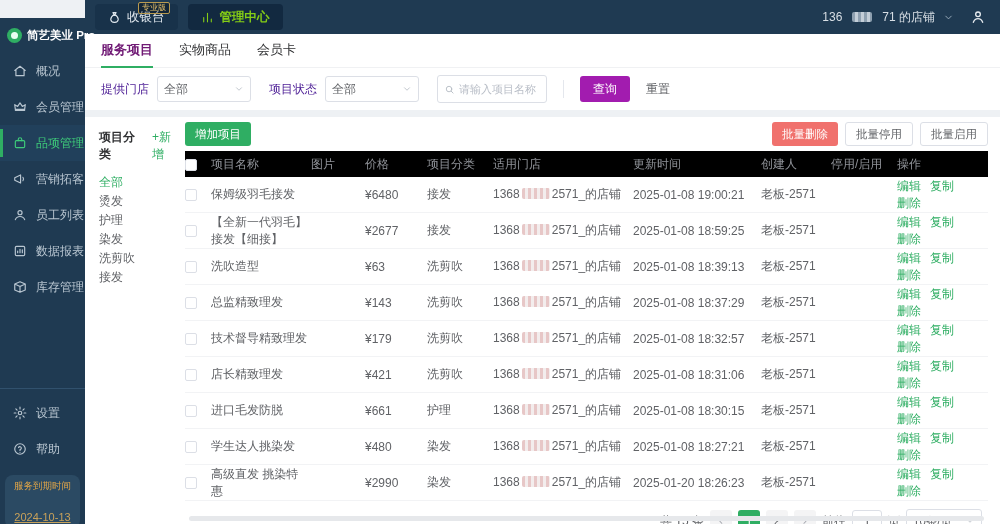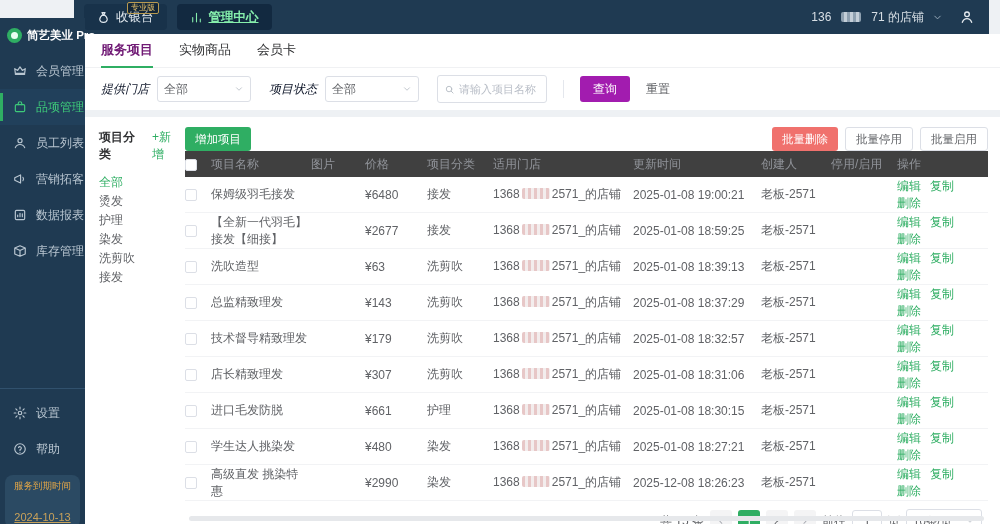--- a/index.html
+++ b/index.html
@@ -1,27 +1,27 @@
 <!DOCTYPE html>
 <html><head>
 <meta charset="utf-8">
 <style>
   * { margin:0; padding:0; box-sizing:border-box; }
   html,body { width:1000px; height:524px; overflow:hidden; background:#eef1f4;
     font-family:"Liberation Sans","DejaVu Sans",sans-serif; }
   body { position:relative; font-size:12px; color:#606266; }
 
   
-  #topbar { position:absolute; left:74px; top:0; width:915px; height:34px;
+  #topbar { position:absolute; left:85px; top:0; width:915px; height:34px;
     background:#1f3a52; display:flex; align-items:center; z-index:6; }
   #top-tabs { display:flex; gap:10px; margin-left:10px; }
   .top-tab { height:26px; padding:0 13px; border-radius:4px; background:#18324a;
     color:#dde5ec; display:flex; align-items:center; gap:6px; font-size:12.5px; cursor:pointer; }
   .top-tab .icon { width:13px; height:13px; }
-  .top-tab.active { background:#122940; color:#86efac; font-weight:bold;text-decoration:underline; }
+  .top-tab.active { background:#122940; color:#84cc16; font-weight:bold; }
   #version-badge { position:absolute; left:53px; top:2px; font-size:8px; line-height:10px;
     color:#e6c06a; border:1px solid #b89a50; border-radius:2px; padding:0 3px; background:rgba(0,0,0,.25); }
   #account { margin-left:auto; margin-right:14px; display:flex; align-items:center; gap:8px;
     color:#d8dfe5; font-size:12px; }
   #account .icon { width:11px; height:11px; color:#9fb0bf; }
   #account .person { width:16px; height:16px; color:#e6ebf0; margin-left:8px; }
 
   
   #sidebar { position:absolute; left:0; top:18px; width:85px; height:524px; background:#1f3a52; z-index:7; }
   #logo-row { display:flex; align-items:center; gap:5px; padding:10px 0 10px 7px; }
@@ -39,21 +39,21 @@
   #expiry-box .l1 { color:#e2a648; font-size:9.5px; }
   #expiry-box .l2 { color:#c9a25a; font-size:11px; margin-top:18px;text-decoration:underline; }
 
   
   #main { position:absolute; left:85px; top:34px; width:915px; height:490px; background:#fff; }
   #content-tabs { display:flex; gap:26px; padding:0 16px; height:34px; align-items:center;
     border-bottom:1px solid #f0f1f3; }
   .c-tab { font-size:13px; color:#303133; height:34px; line-height:32px; cursor:pointer; }
   .c-tab.active { color:#701a75; font-weight:bold; border-bottom:2px solid #2fae63; }
   #filter-row { height:30px; margin-top:6px; display:flex; align-items:center; padding-left:16px; gap:8px; }
-  .f-label { color:#0f172a;font-style:italic; }
+  .f-label { color:#4c1d95; }
   .select-box { width:94px; height:26px; border:1px solid #dcdfe6; border-radius:3px;
     display:flex; align-items:center; padding:0 6px; color:#606266; cursor:pointer; }
   .select-box .val { flex:1; }
   .select-box .icon, .pgsize .icon { width:10px; height:10px; color:#b6bcc4; }
   #search-box { width:110px; height:26px; border:1px solid #dcdfe6; border-radius:3px;
     display:flex; align-items:center; padding:13px 6px; gap:4px; }
   #search-box .icon { width:11px; height:11px; color:#b6bcc4; flex:0 0 auto; }
   #search-box input { border:none; outline:none; width:100%; font-size:11px; color:#606266;
     font-family:inherit; }
   #search-box input::placeholder { color:#b9bec7; }
@@ -66,29 +66,29 @@
 
   #workspace { position:absolute; left:0; top:83px; right:0; bottom:0; display:flex; }
   #cat-panel { width:96px; padding:12px 0 0 14px; flex:0 0 auto; }
   #cat-head { display:flex; align-items:center; gap:8px; margin-bottom:10px; }
   #cat-title { color:#303133; font-weight:bold; }
   #cat-add { color:#2fae63; cursor:pointer; }
   .cat-item { line-height:19px; color:#606266; cursor:pointer; }
   .cat-item.active { color:#2fae63; }
 
   #table-area { flex:1; position:relative; padding:0 12px 0 4px; }
-  #toolbar { height:34px; display:flex; align-items:flex-end; }
+  #toolbar { height:34px; display:flex; align-items:center; }
   .btn-sm { height:24px; font-size:11.5px; padding:0 10px; border-radius:3px; cursor:pointer; font-family:inherit; }
   #add-btn { background:#2fae63; color:#fff; border:none; }
   #toolbar .right { margin-left:auto; display:flex; gap:7px; }
   #batch-delete { background:#f0716d; color:#fff; border:none; }
   .btn-outline { background:#fff; color:#606266; border:1px solid #dcdfe6; }
 
   .trow, #thead { display:flex; align-items:center; }
-  #thead { height:26px; color:#909399; background:#404040; }
+  #thead { height:26px; color:#909399; background:#000000; }
   .trow { min-height:36px; border-bottom:1px solid #f2f3f5; }
   .cell { padding-right:4px; overflow:hidden; }
   .c0 { width:26px; flex:0 0 auto; }
   .c1 { width:100px; flex:0 0 auto; }
   .c2 { width:54px; flex:0 0 auto; }
   .c3 { width:62px; flex:0 0 auto; }
   .c4 { width:66px; flex:0 0 auto; }
   .c5 { width:140px; flex:0 0 auto; }
   .c6 { width:128px; flex:0 0 auto; }
   .c7 { width:70px; flex:0 0 auto; }
@@ -126,20 +126,28 @@
 </style>
 </head>
 <body>
 
 <div id="sidebar">
   <div id="logo-row">
     <span id="logo-mark"></span>
     <span id="logo-text">简艺美业 Pro</span>
   </div>
   <div id="side-menu">
+  <div class="side-item">
+    <span class="icon">
+          <svg viewBox="0 0 24 24">
+            <path fill="none" stroke="currentColor" stroke-width="2" stroke-linecap="round" stroke-linejoin="round" d="M3 11 12 4l9 7M5 10v10h14V10"></path>
+          </svg>
+        </span>
+    <span class="side-label">概况</span>
+  </div>
 
   <div class="side-item">
     <span class="icon">
           <svg viewBox="0 0 24 24">
             <path fill="none" stroke="currentColor" stroke-width="2" stroke-linecap="round" stroke-linejoin="round" d="M4 18h16M4 16 3 8l5 3 4-6 4 6 5-3-1 8z"></path>
           </svg>
         </span>
     <span class="side-label">会员管理</span>
   </div>
 
@@ -149,35 +157,35 @@
             <rect fill="none" stroke="currentColor" stroke-width="2" stroke-linecap="round" stroke-linejoin="round" x="4" y="8" width="16" height="12" rx="2"></rect>
             <path fill="none" stroke="currentColor" stroke-width="2" stroke-linecap="round" stroke-linejoin="round" d="M9 8V6a3 3 0 0 1 6 0v2"></path>
           </svg>
         </span>
     <span class="side-label">品项管理</span>
   </div>
 
   <div class="side-item">
     <span class="icon">
           <svg viewBox="0 0 24 24">
+            <path fill="none" stroke="currentColor" stroke-width="2" stroke-linecap="round" stroke-linejoin="round" d="M3 10v4l10 5V5L3 10z"></path>
+            <path fill="none" stroke="currentColor" stroke-width="2" stroke-linecap="round" stroke-linejoin="round" d="M17 9a5 5 0 0 1 0 6"></path>
+          </svg>
+        </span>
+    <span class="side-label">营销拓客</span>
+  </div>
+
+  <div class="side-item">
+    <span class="icon">
+          <svg viewBox="0 0 24 24">
             <circle fill="none" stroke="currentColor" stroke-width="2" stroke-linecap="round" stroke-linejoin="round" cx="12" cy="8" r="3.5"></circle>
             <path fill="none" stroke="currentColor" stroke-width="2" stroke-linecap="round" stroke-linejoin="round" d="M4 20c1.5-4 5-5.5 8-5.5S18.5 16 20 20"></path>
           </svg>
         </span>
     <span class="side-label">员工列表</span>
-  </div>
-
-  <div class="side-item">
-    <span class="icon">
-          <svg viewBox="0 0 24 24">
-            <path fill="none" stroke="currentColor" stroke-width="2" stroke-linecap="round" stroke-linejoin="round" d="M3 10v4l10 5V5L3 10z"></path>
-            <path fill="none" stroke="currentColor" stroke-width="2" stroke-linecap="round" stroke-linejoin="round" d="M17 9a5 5 0 0 1 0 6"></path>
-          </svg>
-        </span>
-    <span class="side-label">营销拓客</span>
   </div>
 
   <div class="side-item">
     <span class="icon">
           <svg viewBox="0 0 24 24">
             <rect fill="none" stroke="currentColor" stroke-width="2" stroke-linecap="round" stroke-linejoin="round" x="4" y="4" width="16" height="16" rx="2"></rect>
             <path fill="none" stroke="currentColor" stroke-width="2" stroke-linecap="round" stroke-linejoin="round" d="M8 15v-3M12 15V9M16 15v-5"></path>
           </svg>
         </span>
     <span class="side-label">数据报表</span>
@@ -412,21 +420,21 @@
     <span class="cell c6 v-time">2025-01-08 18:32:57</span>
     <span class="cell c7 v-creator">老板-2571</span>
     <span class="cell c8"><span class="switch"></span></span>
     <span class="cell c9 v-actions"><a class="act-link">编辑</a><a class="act-link">复制</a><a class="act-link">删除</a></span>
   </div>
 
   <div class="trow">
     <span class="cell c0"><span class="checkbox"></span></span>
     <span class="cell c1 v-name">店长精致理发</span>
     <span class="cell c2"><span class="thumb" style="background: radial-gradient(circle at 35% 30%, rgb(122, 46, 46) 0px, rgb(122, 46, 46) 45%, rgb(36, 19, 19) 75%);"></span></span>
-    <span class="cell c3 v-price">¥307</span>
+    <span class="cell c3 v-price">¥421</span>
     <span class="cell c4 v-cat">洗剪吹</span>
     <span class="cell c5 v-store"><span>1368</span><span class="mosaic"></span><span>2571_的店铺</span></span>
     <span class="cell c6 v-time">2025-01-08 18:31:06</span>
     <span class="cell c7 v-creator">老板-2571</span>
     <span class="cell c8"><span class="switch"></span></span>
     <span class="cell c9 v-actions"><a class="act-link">编辑</a><a class="act-link">复制</a><a class="act-link">删除</a></span>
   </div>
 
   <div class="trow">
     <span class="cell c0"><span class="checkbox"></span></span>
@@ -454,21 +462,21 @@
     <span class="cell c9 v-actions"><a class="act-link">编辑</a><a class="act-link">复制</a><a class="act-link">删除</a></span>
   </div>
 
   <div class="trow">
     <span class="cell c0"><span class="checkbox"></span></span>
     <span class="cell c1 v-name">高级直发 挑染特惠</span>
     <span class="cell c2"><span class="thumb" style="background: radial-gradient(circle at 35% 30%, rgb(231, 201, 160) 0px, rgb(231, 201, 160) 45%, rgb(240, 224, 200) 75%);"></span></span>
     <span class="cell c3 v-price">¥2990</span>
     <span class="cell c4 v-cat">染发</span>
     <span class="cell c5 v-store"><span>1368</span><span class="mosaic"></span><span>2571_的店铺</span></span>
-    <span class="cell c6 v-time">2025-12-08 18:26:23</span>
+    <span class="cell c6 v-time">2025-01-20 18:26:23</span>
     <span class="cell c7 v-creator">老板-2571</span>
     <span class="cell c8"><span class="switch"></span></span>
     <span class="cell c9 v-actions"><a class="act-link">编辑</a><a class="act-link">复制</a><a class="act-link">删除</a></span>
   </div>
 </div>
 
       <div id="pager">
         <span>共 15 条</span>
         <span class="pg-btn pg-arrow">‹</span>
         <span id="pager-pages" style="display:flex;gap:6px">

